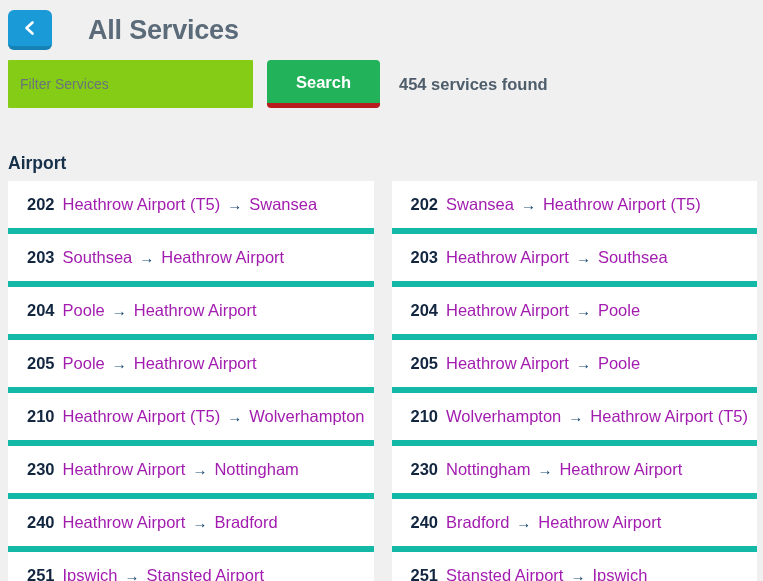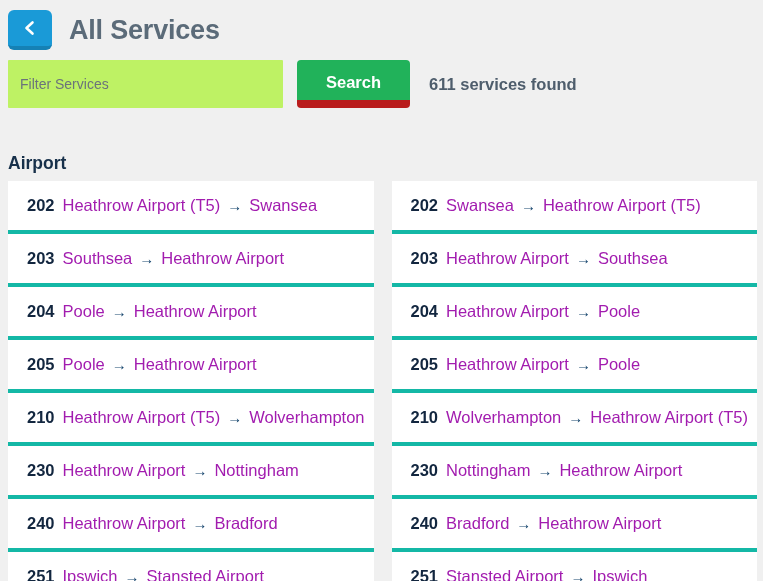--- a/index.html
+++ b/index.html
@@ -20,20 +20,21 @@
     height: 581px;
     background: #f0f0f0;
   }
 
   
   .header {
     display: flex;
     align-items: center;
     padding: 8px 8px 0 8px;
     height: 52px;
+    gap: 19px;
   }
   .back-button {
     width: 44px;
     height: 40px;
     background: #1a9ad7;
     border-bottom: 4px solid #1581b5;
     border-radius: 6px;
     display: flex;
     align-items: center;
     justify-content: center;
@@ -51,40 +52,40 @@
   }
 
   
   .searchbar {
     display: flex;
     align-items: flex-start;
     padding: 8px 0 0 8px;
     height: 58px;
   }
   .filter-input {
-    width: 275px;
+    width: 245px;
     height: 48px;
     border: none;
     outline: none;
-    background: #bef264;
+    background: #84cc16;
     font-size: 14px;
     color: #555e66;
     padding: 0 12px;
     font-family: "Liberation Sans", sans-serif;
     border-radius: 1px;
   }
   .filter-input::placeholder { color: #6b737b; opacity: 1; }
 
   .search-button {
     margin-left: 14px;
     width: 113px;
     height: 48px;
     background: #21b25a;
     border: none;
-    border-bottom: 8px solid #b91c1c;
+    border-bottom: 5px solid #b91c1c;
     border-radius: 4px;
     color: #ffffff;
     font-size: 16.5px;
     font-weight: bold;
     font-family: "Liberation Sans", sans-serif;
     cursor: pointer;
     line-height: 44px;
     padding: 0;
   }
 
@@ -118,21 +119,21 @@
     flex: 1 1 0;
     background: #ffffff;
     min-width: 0;
   }
 
   .service-row {
     display: flex;
     align-items: center;
     height: 53px;
     padding: 0 10px 0 19px;
-    border-bottom: 4px solid #14b8a6;
+    border-bottom: 6px solid #14b8a6;
     cursor: pointer;
     white-space: nowrap;
     overflow: hidden;
   }
   .service-row:last-child { border-bottom: none; }
 
   .route-number {
     font-size: 16.5px;
     font-weight: bold;
     color: #12263f;
@@ -168,21 +169,21 @@
           <polyline points="11.5,3.5 5.5,9 11.5,14.5" fill="none" stroke="#ffffff" stroke-width="2.6" stroke-linecap="round" stroke-linejoin="round"></polyline>
         </svg>
       </span>
     </div>
     <div class="page-title">All Services</div>
   </div>
 
   <div class="searchbar">
     <input class="filter-input" type="text" placeholder="Filter Services" style="">
     <button class="search-button">Search</button>
-    <div class="results-count">611 services found</div>
+    <div class="results-count">454 services found</div>
   </div>
 
   <div class="group-heading">Airport</div>
 
   <div class="columns">
     <div class="column" id="col-left">
         <div class="service-row">
           <span class="route-number">202</span>
           <span class="route-place">Heathrow Airport (T5)</span>
           <span class="route-arrow">→</span>

